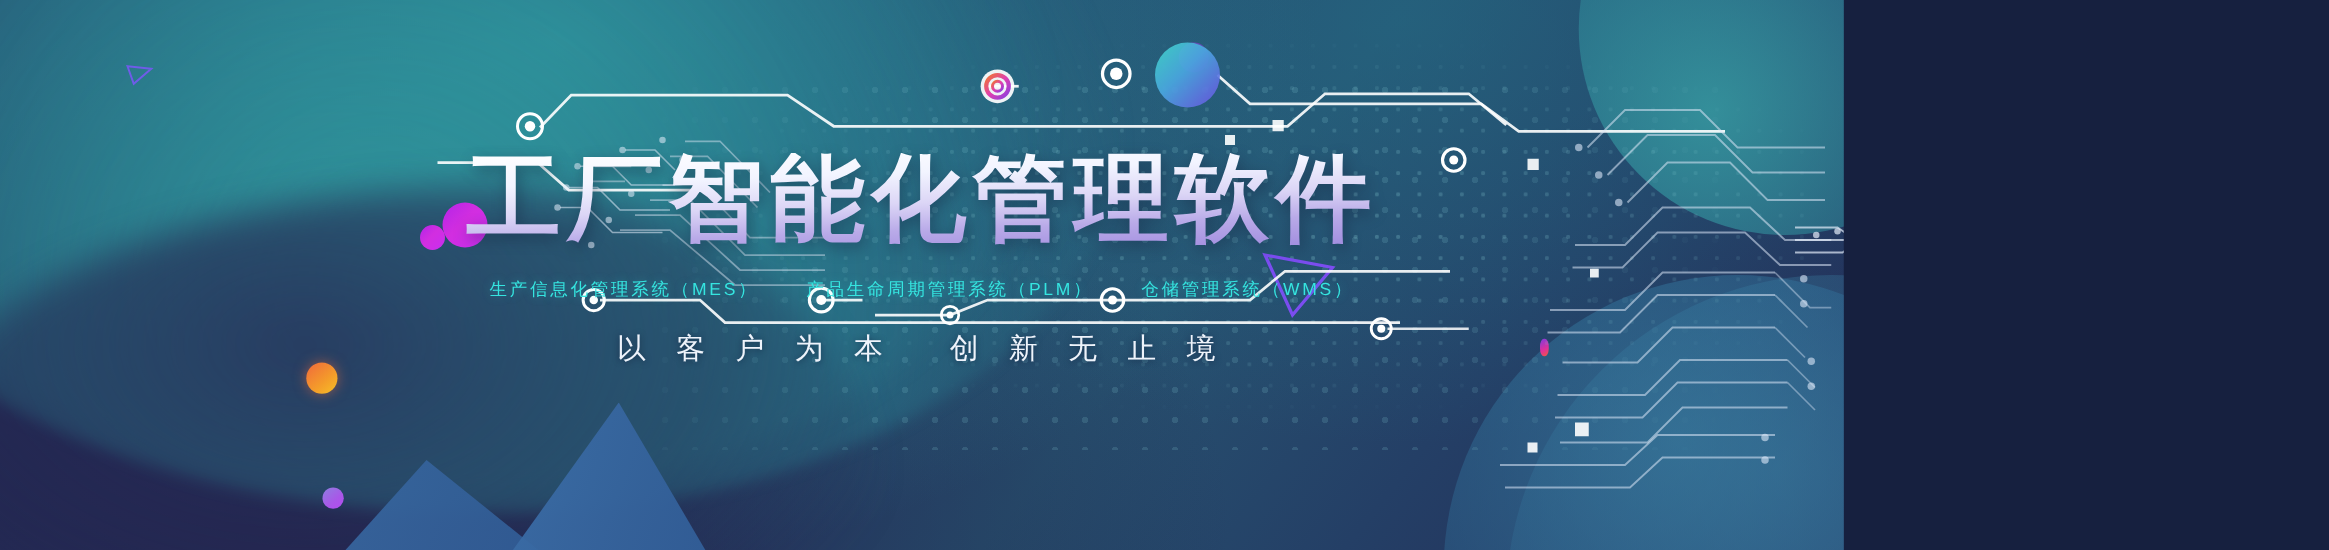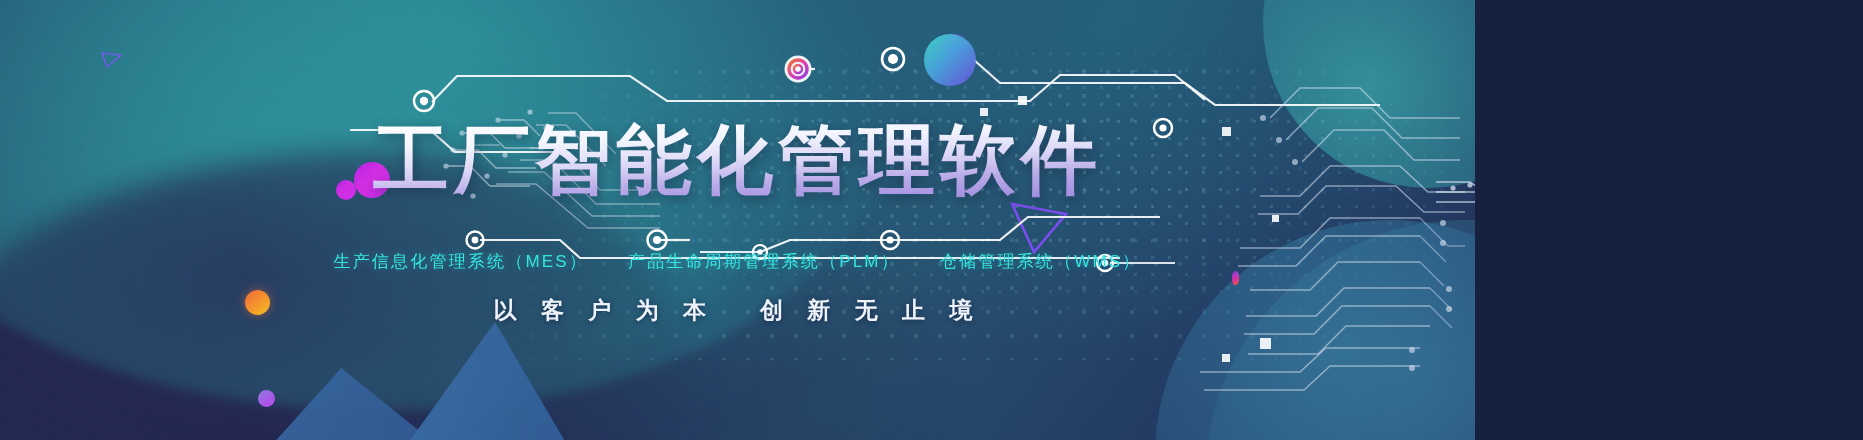--- a/index.html
+++ b/index.html
@@ -140,37 +140,36 @@
     letter-spacing:5px;
     background:linear-gradient(178deg,#ffffff 0%,#f2f4ff 28%,#dcd6f6 52%,#b9aae8 74%,#9f8ade 100%);
     -webkit-background-clip:text;
     background-clip:text;
     color:transparent;
     -webkit-text-fill-color:transparent;
     filter:drop-shadow(2px 4px 6px rgba(20,30,60,.45));
   }
 
   .subtitle {
-    margin-top:52px;
-    font-size:17px;
+    margin-top:25px;
+    font-size:14px;
     letter-spacing:2.2px;
     color:#35e5e0;
     text-shadow:0 0 8px rgba(50,225,220,.35);
     white-space:nowrap;
   }
   .subtitle .gap { display:inline-block; width:26px; }
 
   .tagline {
     margin-top:22px;
     font-size:23px;
     letter-spacing:9px;
     color:#eef3fb;
     text-shadow:0 1px 5px rgba(15,25,55,.6);
     white-space:nowrap;
-    font-weight:bold;
   }
   .tagline .gap { display:inline-block; width:14px; }
 </style>
 </head>
 <body>
 
 <div class="banner">
 
   <div class="shape teal-blob-left"></div>
   <div class="shape teal-blob-left2"></div>

